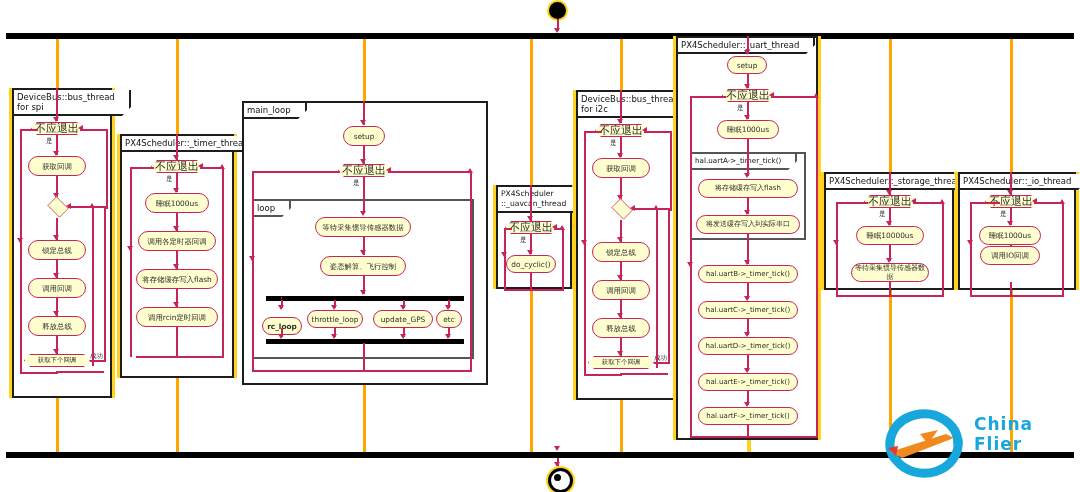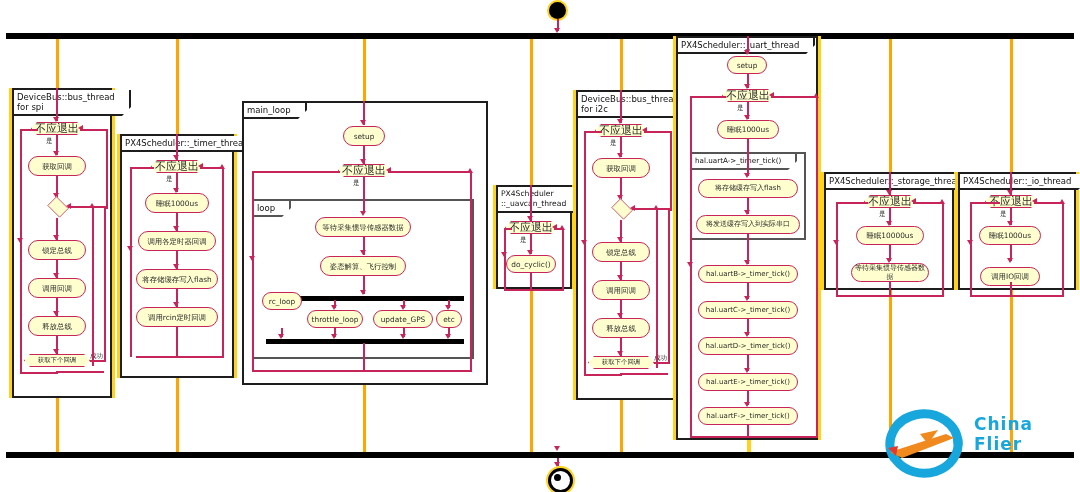--- a/index.html
+++ b/index.html
@@ -180,21 +180,21 @@
   <div class="edge h" style="left:281px;top:297px;width:1px;"></div>
   <div class="edge v" style="left:281px;top:300px;height:8px;"></div>
   <div class="arrow" style="left:278px;top:305px;"></div>
   <div class="edge v" style="left:334px;top:300px;height:8px;"></div>
   <div class="arrow" style="left:331px;top:305px;"></div>
   <div class="edge v" style="left:403px;top:300px;height:8px;"></div>
   <div class="arrow" style="left:400px;top:305px;"></div>
   <div class="edge v" style="left:448px;top:300px;height:8px;"></div>
   <div class="arrow" style="left:445px;top:305px;"></div>
 
-  <div class="node" style="left:262px;top:292px;width:40px;height:18px;">rc_loop</div>
+  <div class="node" style="left:262px;top:317px;width:40px;height:18px;font-weight:bold;">rc_loop</div>
   <div class="node" style="left:307px;top:310px;width:56px;height:18px;">throttle_loop</div>
   <div class="node" style="left:373px;top:310px;width:60px;height:18px;">update_GPS</div>
   <div class="node" style="left:436px;top:310px;width:26px;height:18px;">etc</div>
 
   <div class="edge v" style="left:281px;top:328px;height:9px;"></div>
   <div class="arrow" style="left:278px;top:334px;"></div>
   <div class="edge v" style="left:334px;top:328px;height:9px;"></div>
   <div class="arrow" style="left:331px;top:334px;"></div>
   <div class="edge v" style="left:403px;top:328px;height:9px;"></div>
   <div class="arrow" style="left:400px;top:334px;"></div>
@@ -354,21 +354,21 @@
   </div>
   <div class="edge v" style="left:1010px;top:172px;height:23px;"></div>
   <div class="arrow" style="left:1007px;top:190px;"></div>
   <div class="hexa" style="left:985px;top:195px;width:52px;height:13px;">不应退出</div>
   <div class="glabel" style="left:1000px;top:210px;">是</div>
   <div class="edge v" style="left:1010px;top:208px;height:17px;"></div>
   <div class="arrow" style="left:1007px;top:221px;"></div>
   <div class="node" style="left:979px;top:226px;width:62px;height:19px;">睡眠1000us</div>
   <div class="edge v" style="left:1010px;top:245px;height:16px;"></div>
   <div class="arrow" style="left:1007px;top:258px;"></div>
-  <div class="node" style="left:980px;top:267px;width:60px;height:19px;">调用IO回调</div>
+  <div class="node" style="left:980px;top:246px;width:60px;height:19px;">调用IO回调</div>
   <div class="edge v" style="left:1010px;top:282px;height:14px;"></div>
   <div class="edge h" style="left:970px;top:295px;width:94px;"></div>
   <div class="edge v" style="left:1062px;top:202px;height:94px;"></div>
   <div class="arrow up" style="left:1059px;top:199px;"></div>
   <div class="edge h" style="left:1034px;top:202px;width:30px;"></div>
   <div class="arrow left" style="left:1032px;top:198px;"></div>
   <div class="edge v" style="left:970px;top:202px;height:94px;"></div>
   <div class="edge h" style="left:970px;top:202px;width:30px;"></div>
   <div class="arrow" style="left:967px;top:240px;"></div>
 

